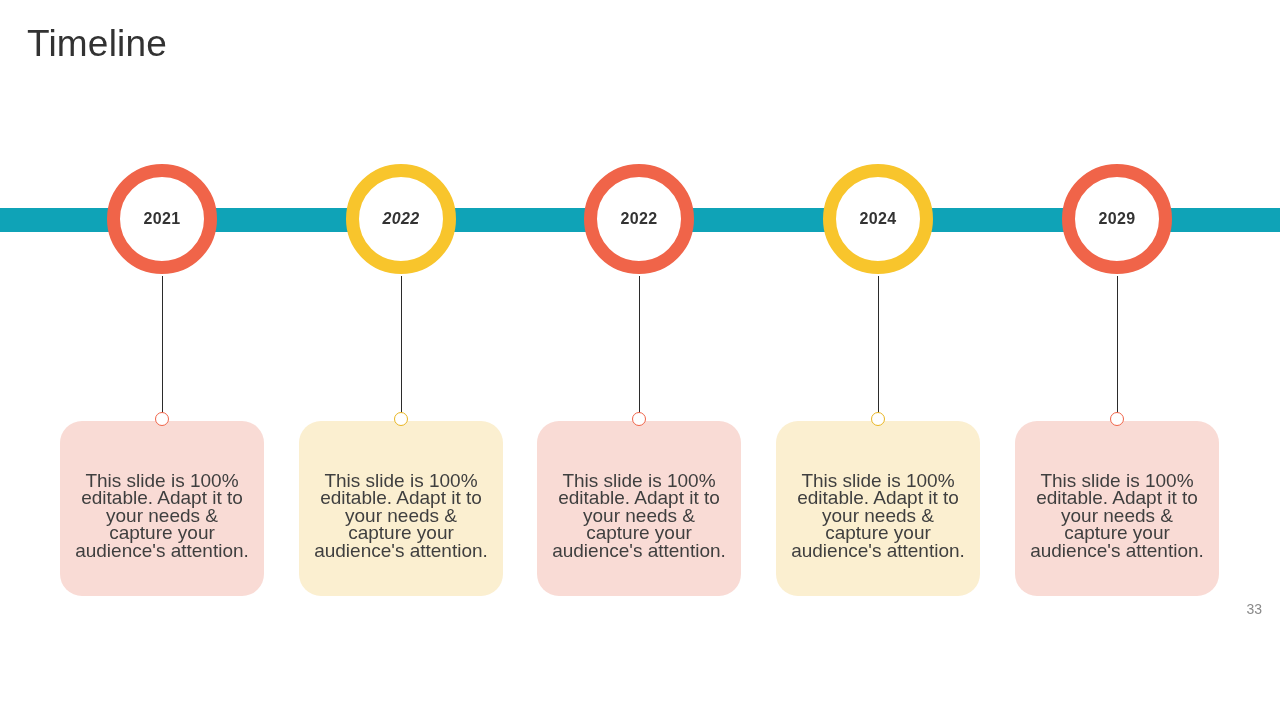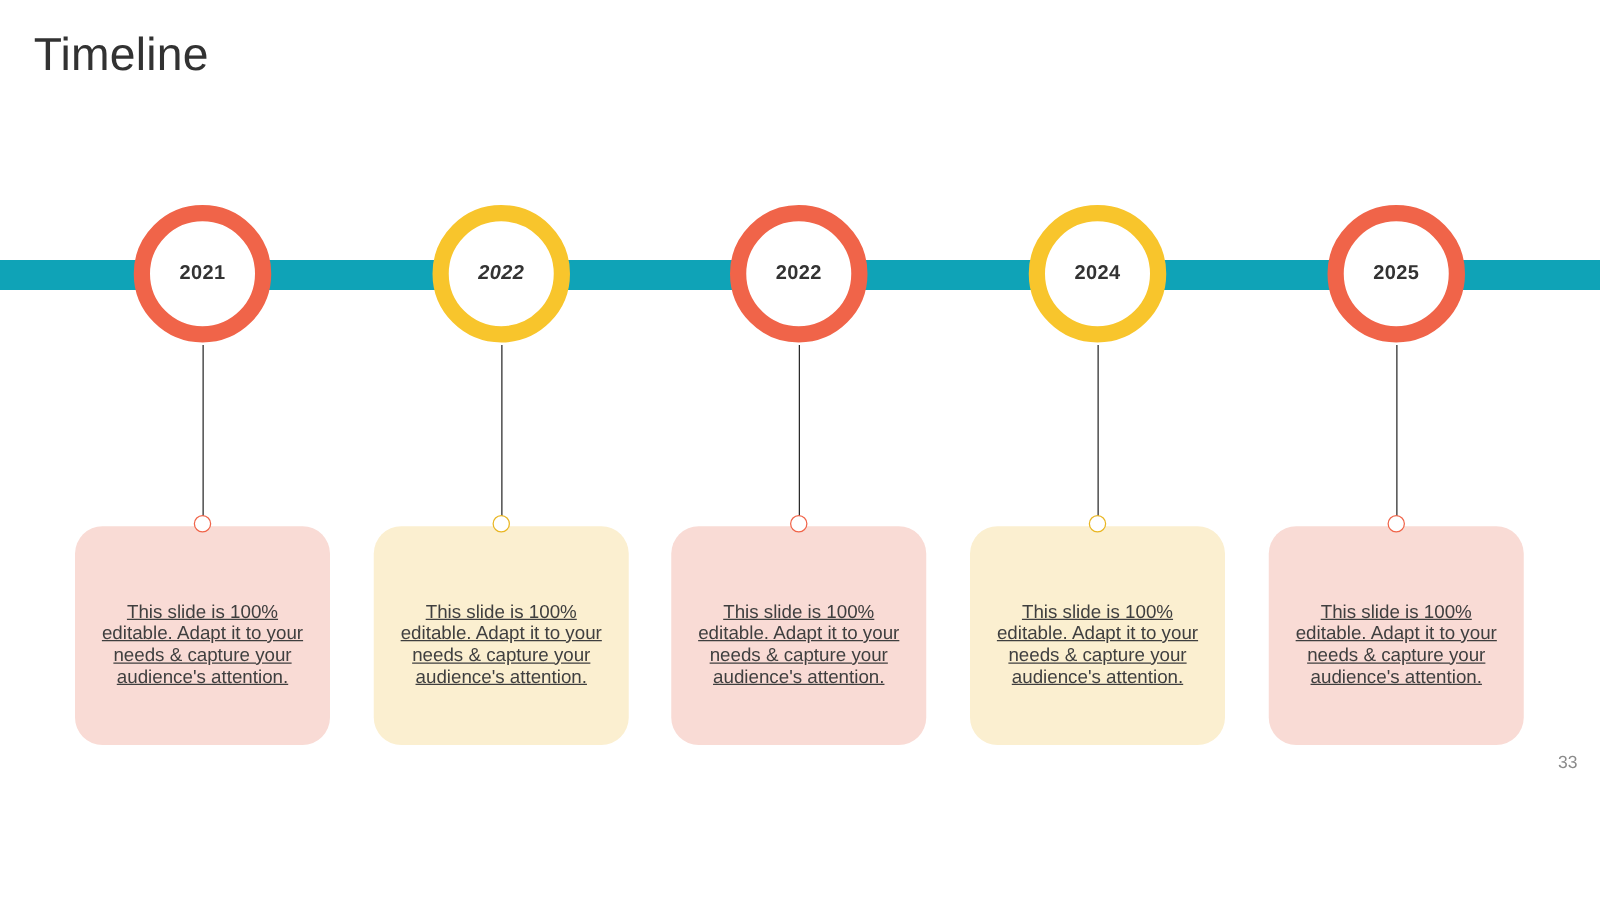--- a/index.html
+++ b/index.html
@@ -109,26 +109,25 @@
     display: flex;
     align-items: center;
     justify-content: center;
     padding: 0 14px;
     z-index: 1;
   }
   .desc-card.tone-cream { background: #FBEFD0; }
   .desc-card.tone-pink  { background: #F9DBD5; }
 
   .desc-text {
-    font-size: 15px;
+    font-size: 19px;
     line-height: 17.5px;
     color: #3f3f3f;
     text-align: center;
     margin-top: 14px;
-    text-decoration: underline;
   }
 
   
   .page-number {
     position: absolute;
     right: 18px;
     bottom: 8px;
     font-size: 14px;
     color: #8a8a8a;
     line-height: 14px;
@@ -175,19 +174,19 @@
       <div class="connector-dot accent-yellow" style="left: 871px;"></div>
       <div class="year-node accent-yellow" style="left: 823px;">
         <span class="year-label">2024</span>
       </div>
       <div class="connector-line" style="left: 1117px;"></div>
       <div class="desc-card tone-pink" style="left: 1015px;">
         <p class="desc-text">This slide is 100% editable. Adapt it to your needs &amp; capture your audience's attention.</p>
       </div>
       <div class="connector-dot accent-orange" style="left: 1110px;"></div>
       <div class="year-node accent-orange" style="left: 1062px;">
-        <span class="year-label">2025</span>
+        <span class="year-label">2029</span>
       </div>
     </div>
 
   <div class="page-number">33</div>
 
 </div>
 
 </body></html>

